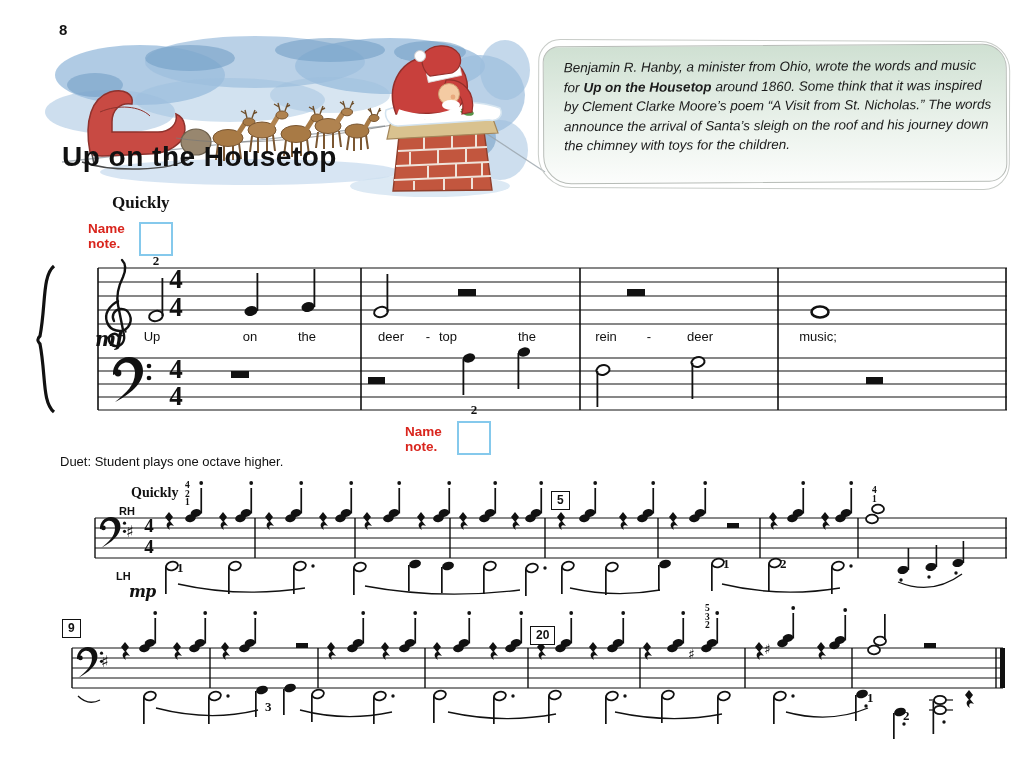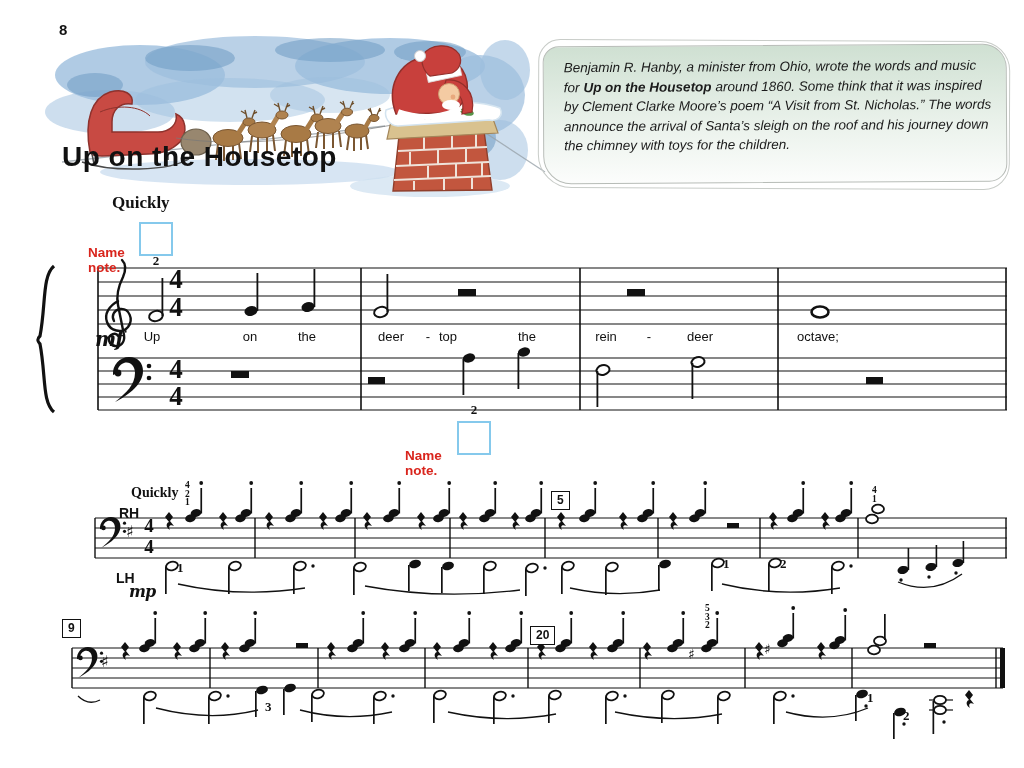--- a/index.html
+++ b/index.html
@@ -10,34 +10,34 @@
   .title{left:62px;top:141px;margin:0;font-weight:bold;font-size:28px;letter-spacing:.5px;}
   .tempo-main{left:112px;top:193px;font:bold 17px "Liberation Serif",serif;}
   .composer{left:700px;top:220px;width:260px;text-align:right;font-size:13.5px;}
   .infobox{left:543px;top:45px;width:464px;height:138px;border:1.5px solid #b7bcb7;
            border-radius:16px 24px 18px 28px;transform:rotate(-.35deg);
            background:linear-gradient(#cfe0d2,#e9f1ea 55%,#fcfdfc);padding:11px 14px 0 20px;
            box-sizing:border-box;}
   .infobox:before{content:"";position:absolute;inset:-6px -4px -7px -6px;border:1px solid #c8ccc8;
            border-radius:22px 30px 26px 34px;transform:rotate(.6deg);pointer-events:none;}
   .infobox p{margin:0;font-style:italic;font-size:13.5px;line-height:1.45;color:#1b1b1b;}
-  .nn-label{color:#d9251d;font-weight:bold;font-size:13.5px;line-height:15px;margin-top:24px;}
+  .nn-label{color:#d9251d;font-weight:bold;font-size:13.5px;line-height:15px;}
   .nn-box{width:30px;height:30px;border:2px solid #85c9ec;background:#fff;}
   .finger{font:bold 13px "Liberation Serif",serif;}
   .fcenter{width:34px;text-align:center;}
   .lyr{top:329px;font-size:13px;transform:translateX(-50%);white-space:nowrap;}
   .dyn{font:italic bold 20px "DejaVu Serif",serif;letter-spacing:-1px;}
   .dyn-sm{font:italic bold 16px "DejaVu Serif",serif;letter-spacing:-1px;}
   .ts{font:bold 27px "Liberation Serif",serif;width:26px;text-align:center;line-height:27px;}
   .ts-sm{font:bold 19px "Liberation Serif",serif;width:18px;text-align:center;line-height:20px;}
   .mbox{border:1.4px solid #111;font-weight:bold;font-size:12px;line-height:17px;
         padding:0 5px;background:#fff;}
   .fstack{display:flex;flex-direction:column;align-items:center;
           font:bold 9.5px "Liberation Serif",serif;line-height:8.5px;}
-  .sm-label{font-weight:bold;font-size:14px;}
+  .sm-label{font-weight:bold;font-size:11px;}
   .duet-label{left:60px;top:454px;font-size:13px;}
   .tempo-duet{left:131px;top:485px;font:bold 14px "Liberation Serif",serif;}
 </style>
 </head>
 <body>
 
 <div class="page">
 
   <svg class="abs" style="left:0;top:0" width="1024" height="768" viewBox="0 0 1024 768">
     <defs>
@@ -432,22 +432,23 @@
   <span class="abs lyr" style="left:152px">Up</span>
   <span class="abs lyr" style="left:250px">on</span>
   <span class="abs lyr" style="left:307px">the</span>
   <span class="abs lyr" style="left:391px">deer</span>
   <span class="abs lyr" style="left:428px">-</span>
   <span class="abs lyr" style="left:448px">top</span>
   <span class="abs lyr" style="left:527px">the</span>
   <span class="abs lyr" style="left:606px">rein</span>
   <span class="abs lyr" style="left:649px">-</span>
   <span class="abs lyr" style="left:700px">deer</span>
-  <span class="abs lyr" style="left:818px">octave;</span>
-
+  <span class="abs lyr" style="left:818px">music;</span>
+
+  <div class="abs duet-label">Duet: Student plays one octave higher.</div>
   <div class="abs tempo-duet">Quickly</div>
   <div class="abs sm-label" style="left:119px;top:505px">RH</div>
   <div class="abs sm-label" style="left:116px;top:570px">LH</div>
   <div class="abs dyn-sm" style="left:129px;top:582px">mp</div>
 
   <div class="abs ts-sm" style="left:140px;top:516px">4</div>
   <div class="abs ts-sm" style="left:140px;top:537px">4</div>
 
   <div class="abs fstack" style="left:185px;top:481px">
     <span>4</span>

